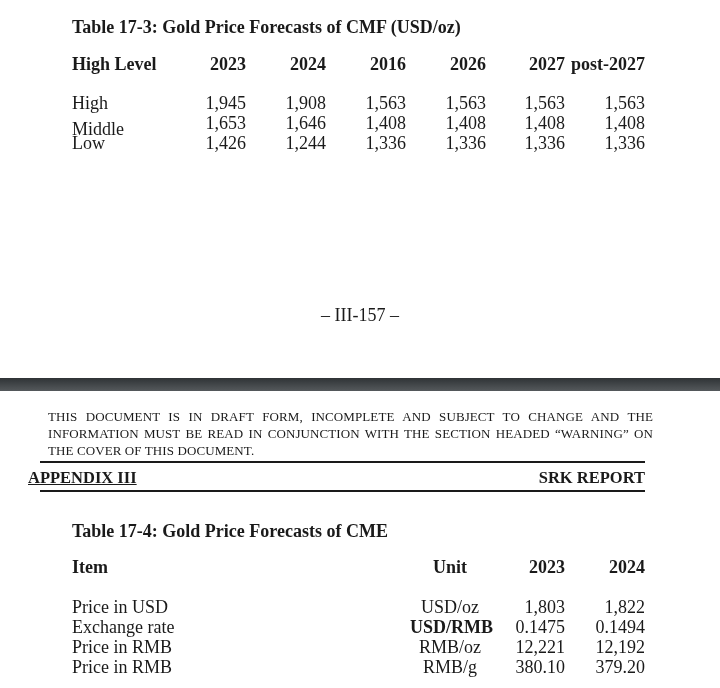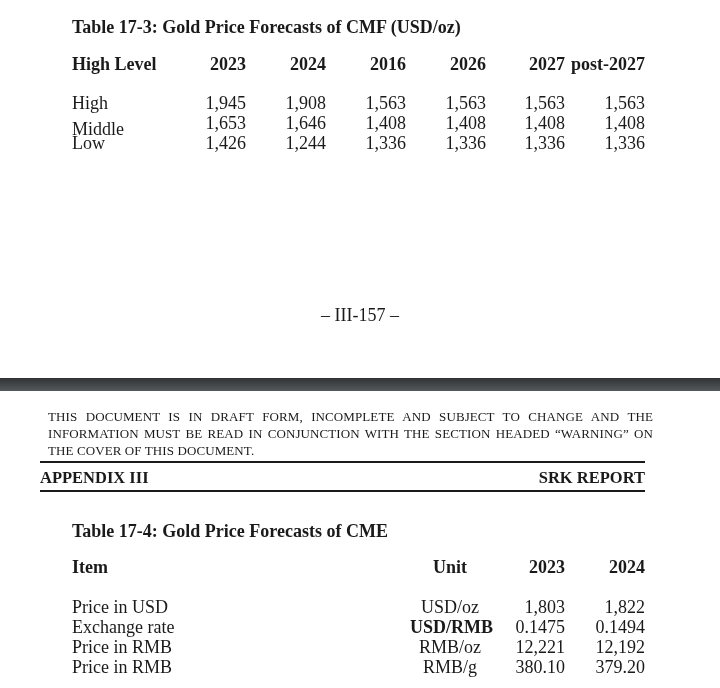--- a/index.html
+++ b/index.html
@@ -71,21 +71,21 @@
 
   <div class="abs t13 center" style="left:260px; width:200px; top:305px;">– III-157 –</div>
 </div>
 
 <div class="sep"></div>
 
 <div>
   <div class="draft">THIS DOCUMENT IS IN DRAFT FORM, INCOMPLETE AND SUBJECT TO CHANGE AND THE INFORMATION MUST BE READ IN CONJUNCTION WITH THE SECTION HEADED “WARNING” ON THE COVER OF THIS DOCUMENT.</div>
 
   <div class="rule" style="top:461px;"></div>
-  <div class="abs hdr" style="left:40px; top:468px;">APPENDIX III</div>
+  <div class="abs hdr" style="left:28px; top:468px;text-decoration:underline;">APPENDIX III</div>
   <div class="abs hdr right" style="left:445px; width:200px; top:468px;">SRK REPORT</div>
   <div class="rule" style="top:490px;"></div>
 
   <div class="abs bold t13" style="left:72px; top:521px;">Table 17-4: Gold Price Forecasts of CME</div>
 
   <div>
     <div class="abs bold t13" style="left:72px; top:557px;">Item</div>
     <div class="abs bold t13 center" style="left:410px; width:80px; top:557px;">Unit</div>
     <div class="abs bold t13 right" style="left:505px; width:60px; top:557px;">2023</div>
     <div class="abs bold t13 right" style="left:585px; width:60px; top:557px;">2024</div>

